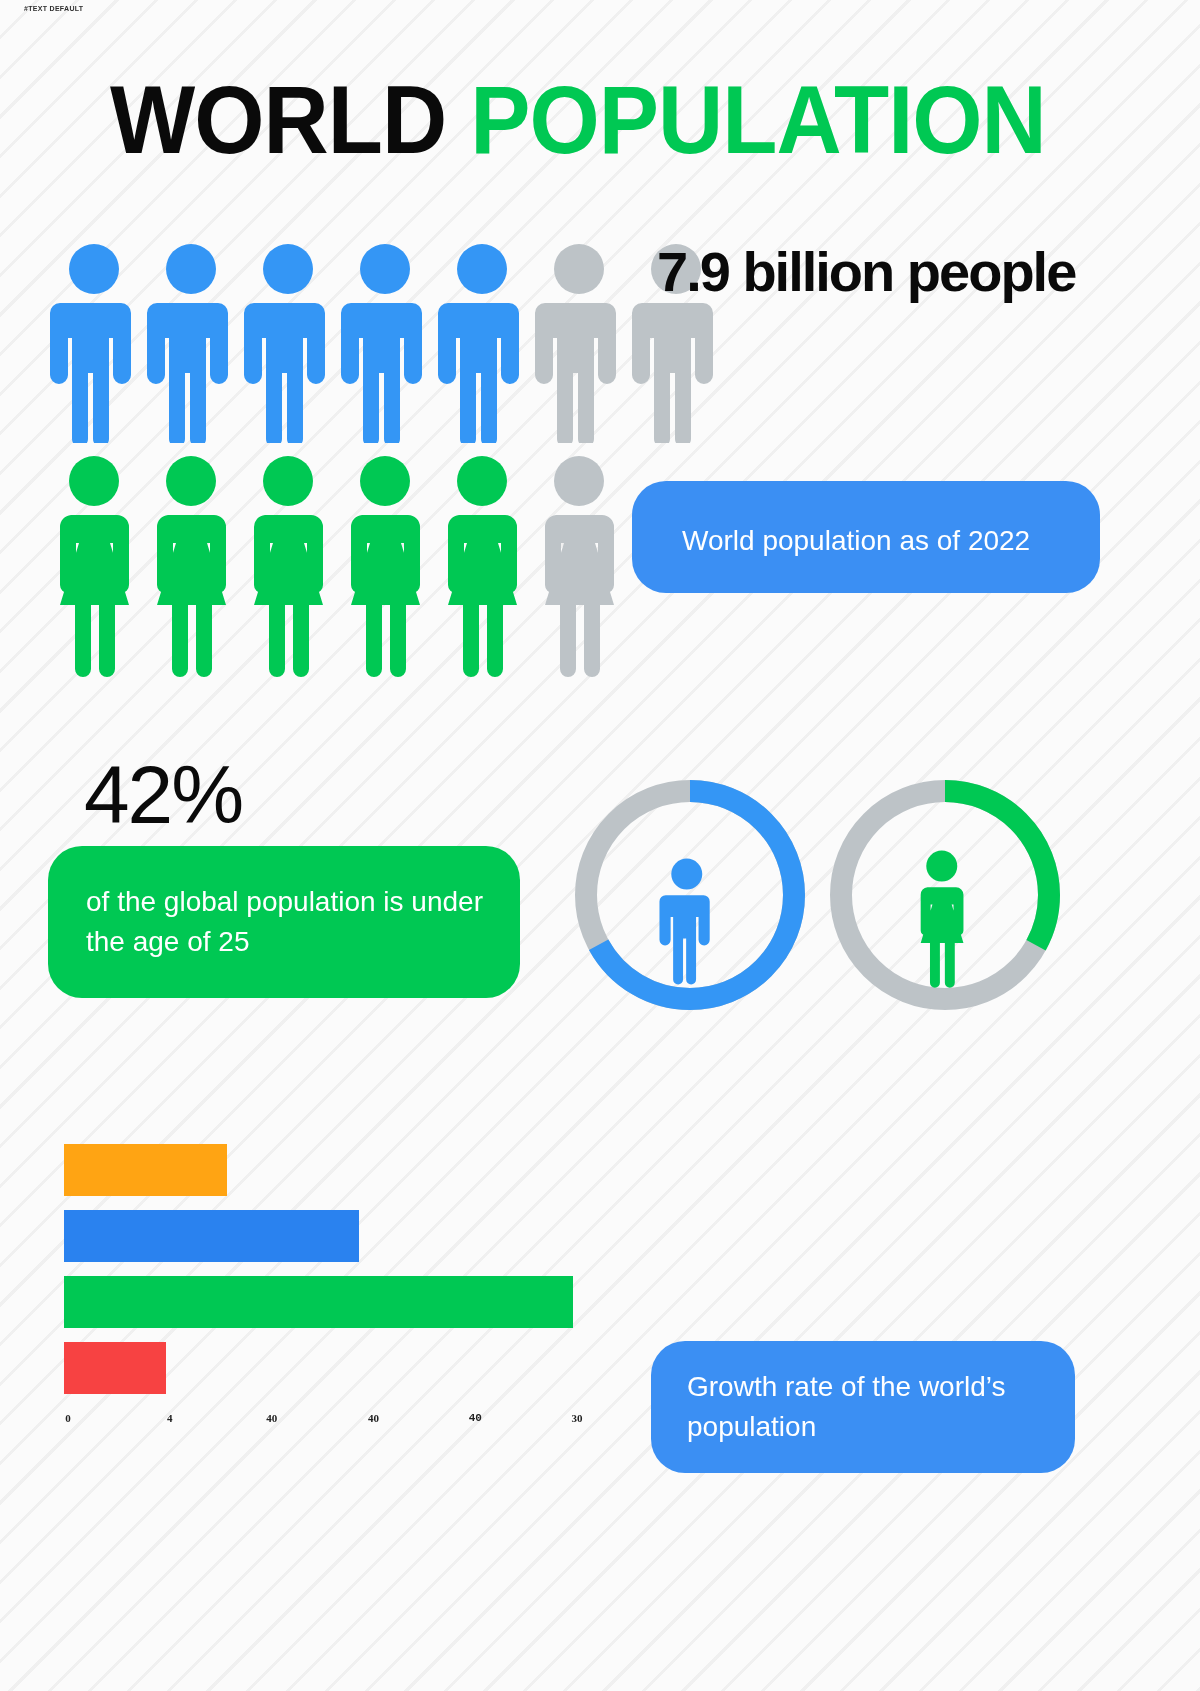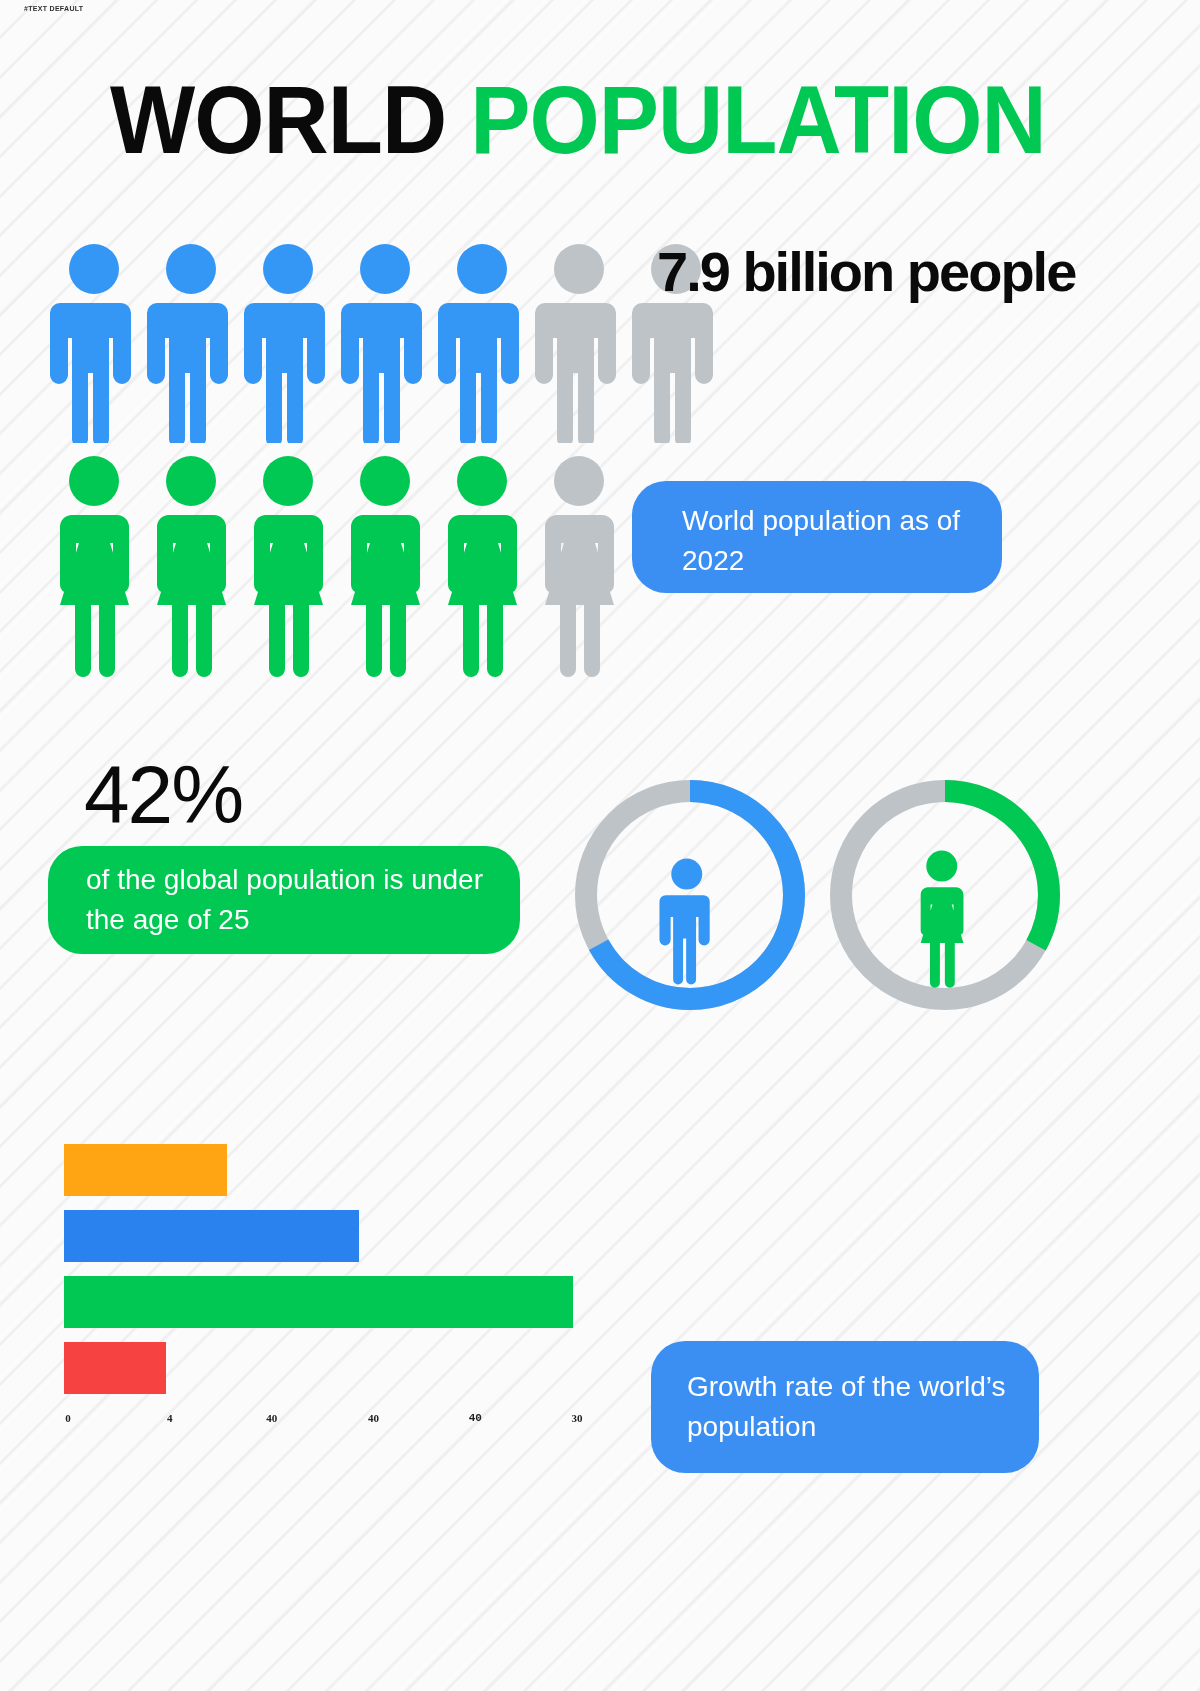--- a/index.html
+++ b/index.html
@@ -74,23 +74,23 @@
     position:absolute;
     border-radius:34px;
     color:#ffffff;
     font-family:"Liberation Sans", sans-serif;
     font-weight:400;
     font-size:28px;
     line-height:1.42;
     box-sizing:border-box;
     display:flex;align-items:center;
   }
-  #badge-pop{left:632px;top:481px;width:370px;height:112px;background:#3b8ff3;padding:8px 0 0 50px;}
-  #badge-age{left:48px;top:846px;width:472px;height:108px;background:#00c853;padding:0 0 0 38px;}
-  #badge-growth{left:651px;top:1341px;width:388px;height:132px;background:#3b8ff3;padding:0 0 0 36px;}
+  #badge-pop{left:632px;top:481px;width:468px;height:112px;background:#3b8ff3;padding:8px 0 0 50px;}
+  #badge-age{left:48px;top:846px;width:472px;height:152px;background:#00c853;padding:0 0 0 38px;}
+  #badge-growth{left:651px;top:1341px;width:424px;height:132px;background:#3b8ff3;padding:0 0 0 36px;}
 
   
   .donut{position:absolute;}
   #donut-male{left:565px;top:770px;}
   #donut-female{left:820px;top:770px;}
 
   
   #barchart{position:absolute;left:64px;top:1144px;width:560px;height:300px;}
   .bar{position:absolute;left:0;height:52px;}
   .bar-0{top:0px;background:linear-gradient(90deg,#ffb020,#ffa413);}

